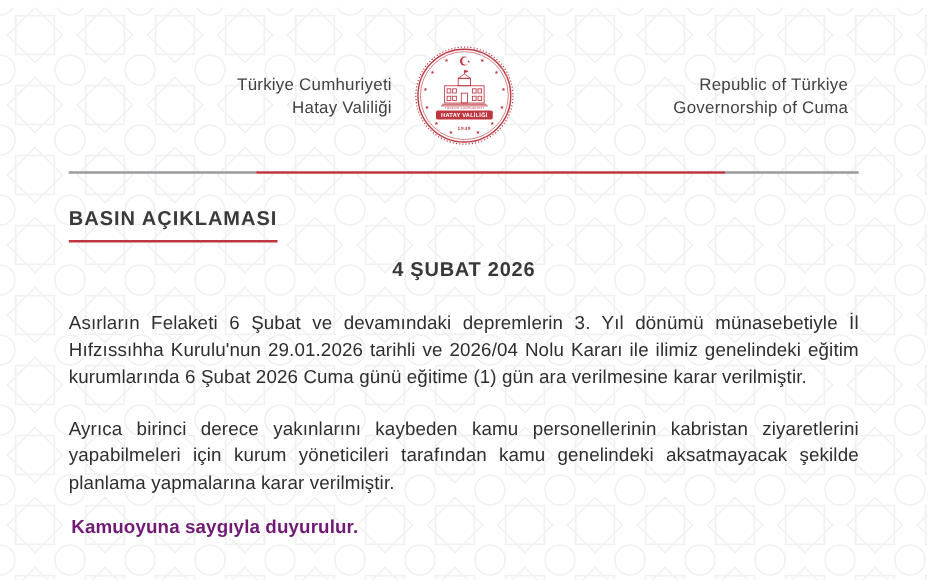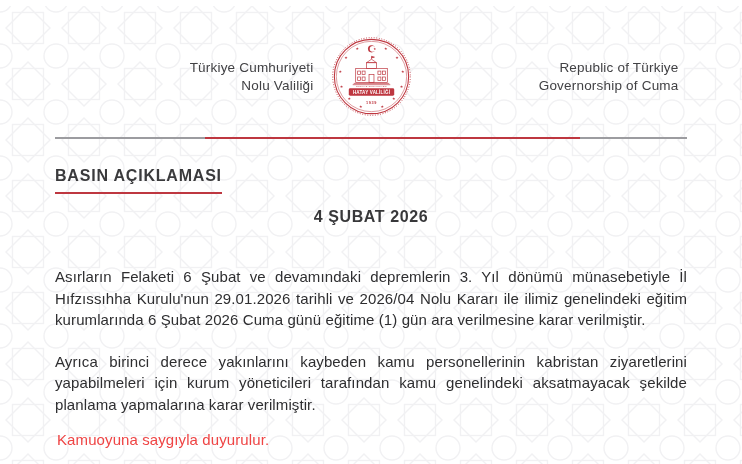--- a/index.html
+++ b/index.html
@@ -35,25 +35,25 @@
     padding-bottom:7px;border-bottom:2px solid #be3740;
   }
   .date-row{margin-top:14px;text-align:center;}
   .press-date{font-size:16px;font-weight:bold;letter-spacing:.6px;color:#38383a;}
 
   .body-text p{
     margin:0;
     font-size:15px;line-height:21.5px;color:#2e2e30;letter-spacing:.1px;
     text-align:justify;
   }
-  .body-text .p1{margin-top:40px;}
+  .body-text .p1{margin-top:22px;}
   .body-text .p2{margin-top:20px;}
   .closing{
     margin-top:16px;margin-left:2px;
-    font-size:15px;font-weight:normal;color:#ef4444;letter-spacing:.1px;
+    font-size:15px;font-weight:bold;color:#701a75;letter-spacing:.1px;
   }
 
   .emblem text{font-family:"Liberation Sans", sans-serif;}
 </style>
 </head>
 <body>
 
 <svg class="pattern-layer" xmlns="http://www.w3.org/2000/svg">
   <defs>
     <pattern id="seljuk" width="56" height="56" patternUnits="userSpaceOnUse">
@@ -68,21 +68,21 @@
     </pattern>
   </defs>
   <rect x="0" y="6" width="742" height="458" fill="url(#seljuk)"></rect>
 </svg>
 
 <div class="page">
 
   <div class="header">
     <div class="side left">
       <div>Türkiye Cumhuriyeti</div>
-      <div>Nolu Valiliği</div>
+      <div>Hatay Valiliği</div>
     </div>
 
     <svg class="emblem" viewBox="-41 -41 82 82" xmlns="http://www.w3.org/2000/svg">
       <circle cx="0" cy="0" r="39.3" fill="#ffffff" stroke="#be3740" stroke-width="1" stroke-dasharray="0.9 1.7"></circle>
       <circle cx="0" cy="0" r="37.6" fill="none" stroke="#be3740" stroke-width="1.1"></circle>
       <circle cx="0" cy="0" r="35.6" fill="none" stroke="#be3740" stroke-width="0.5"></circle>
 
       <g>
         <circle cx="0" cy="-28" r="3.6" fill="#be3740"></circle>
         <circle cx="1.2" cy="-28" r="3" fill="#ffffff"></circle>

